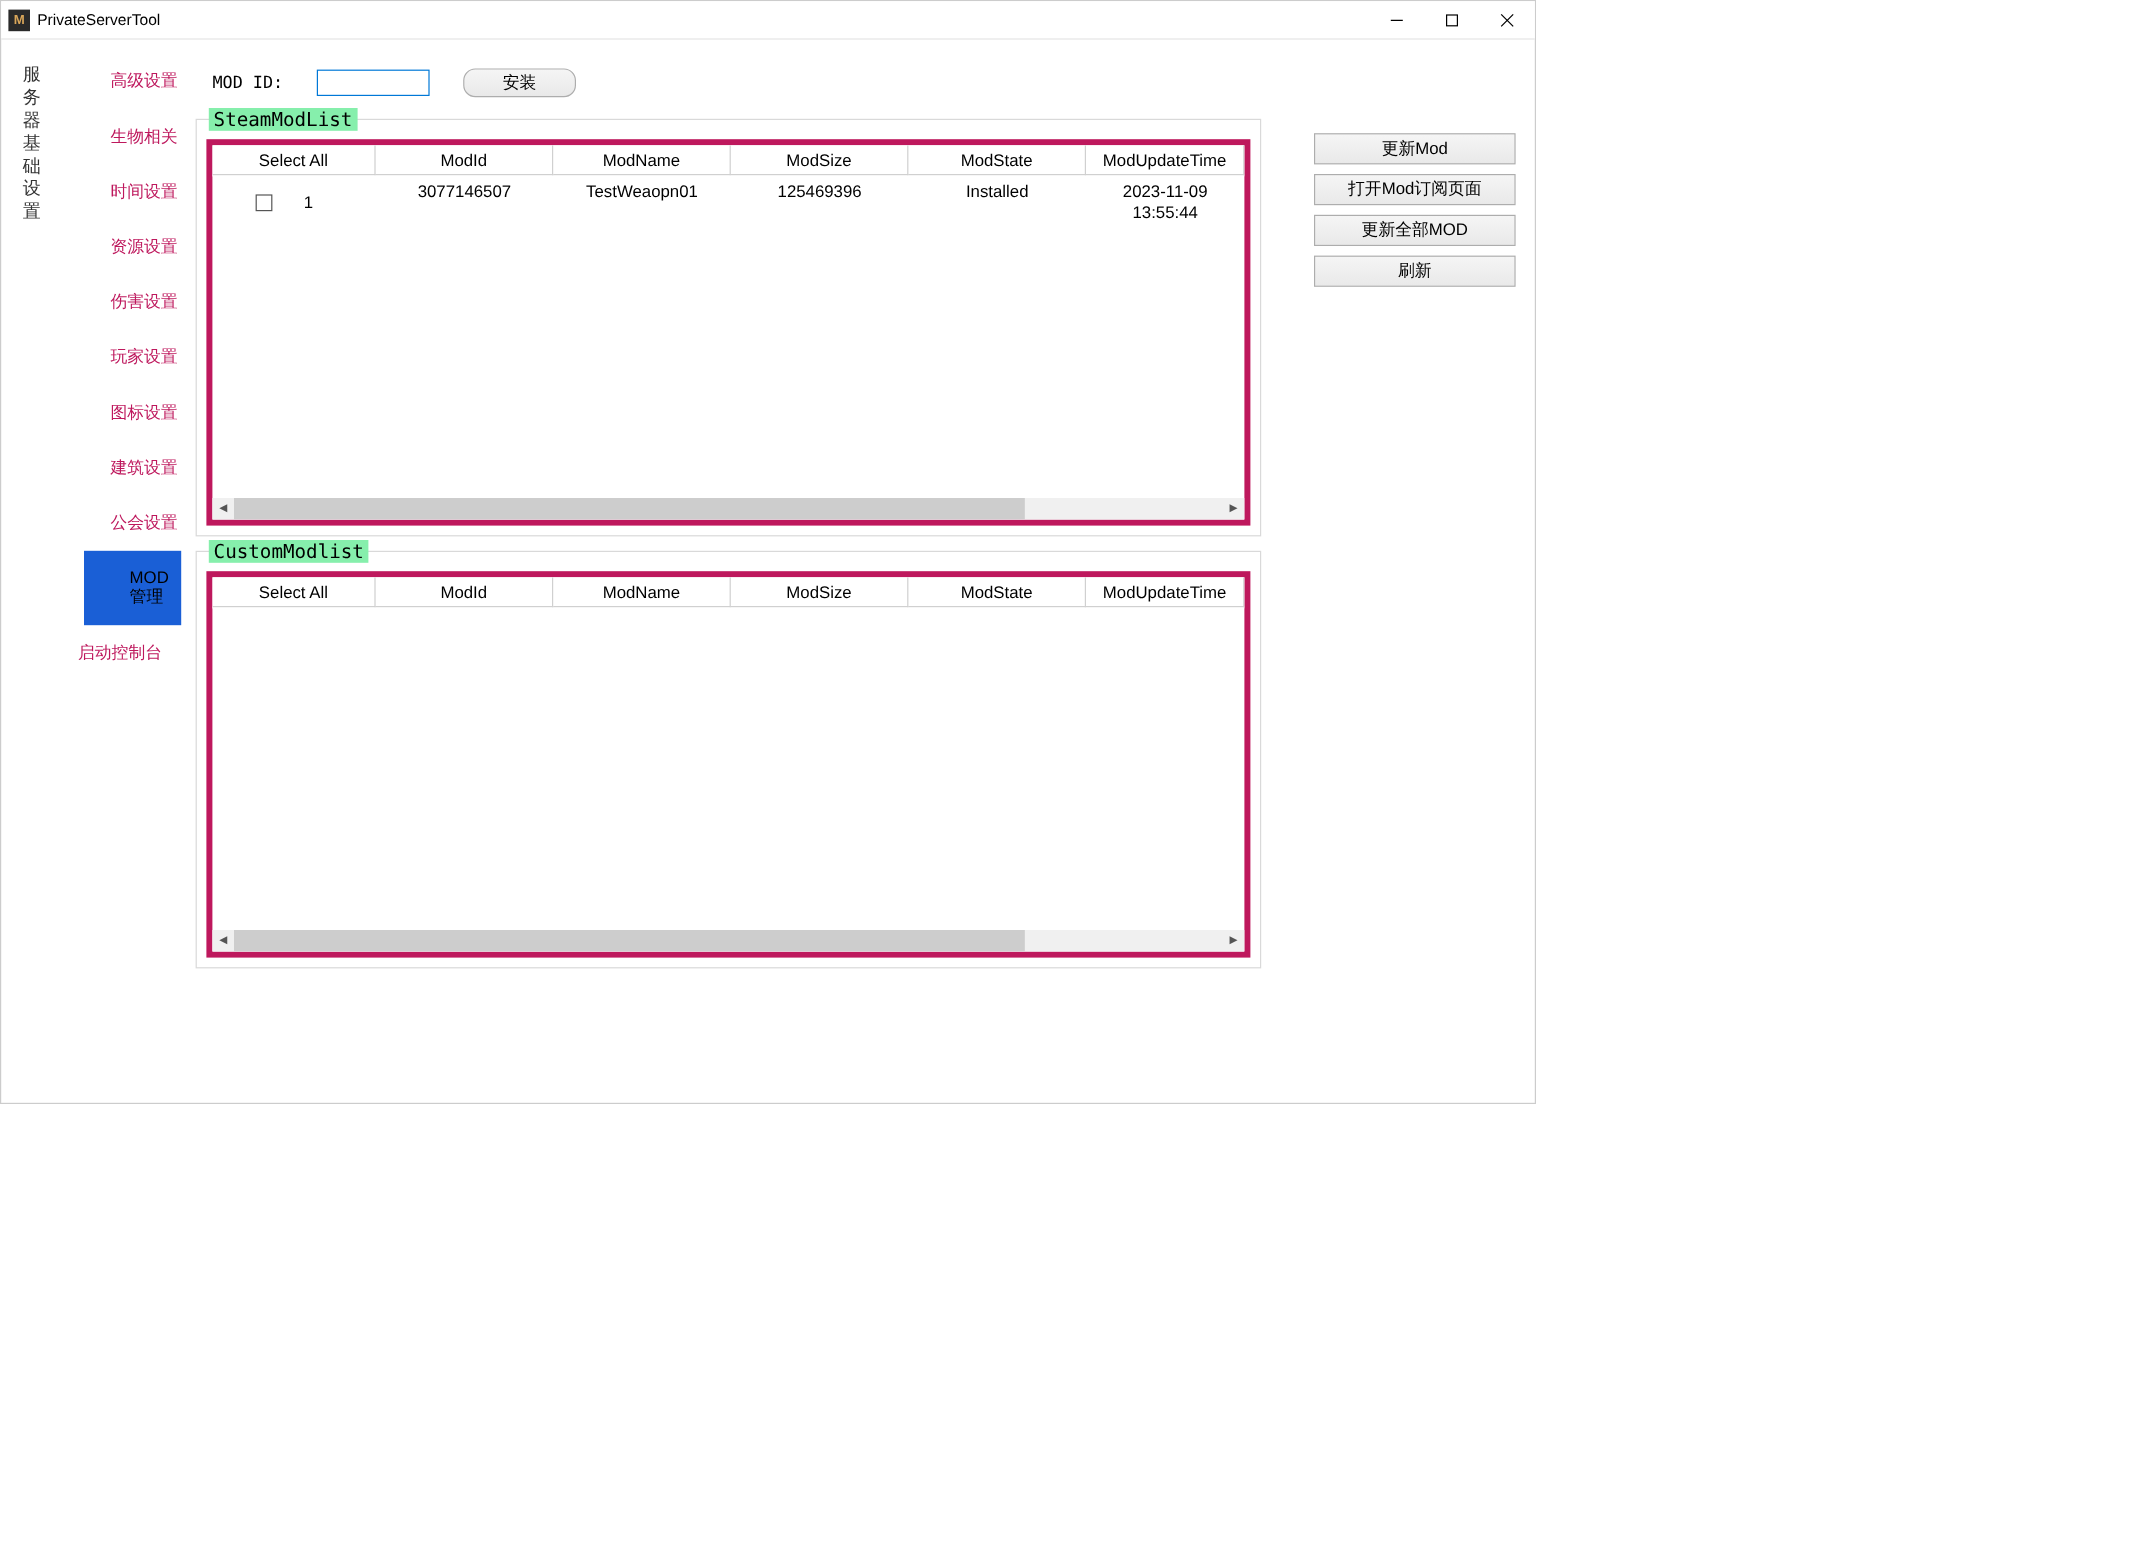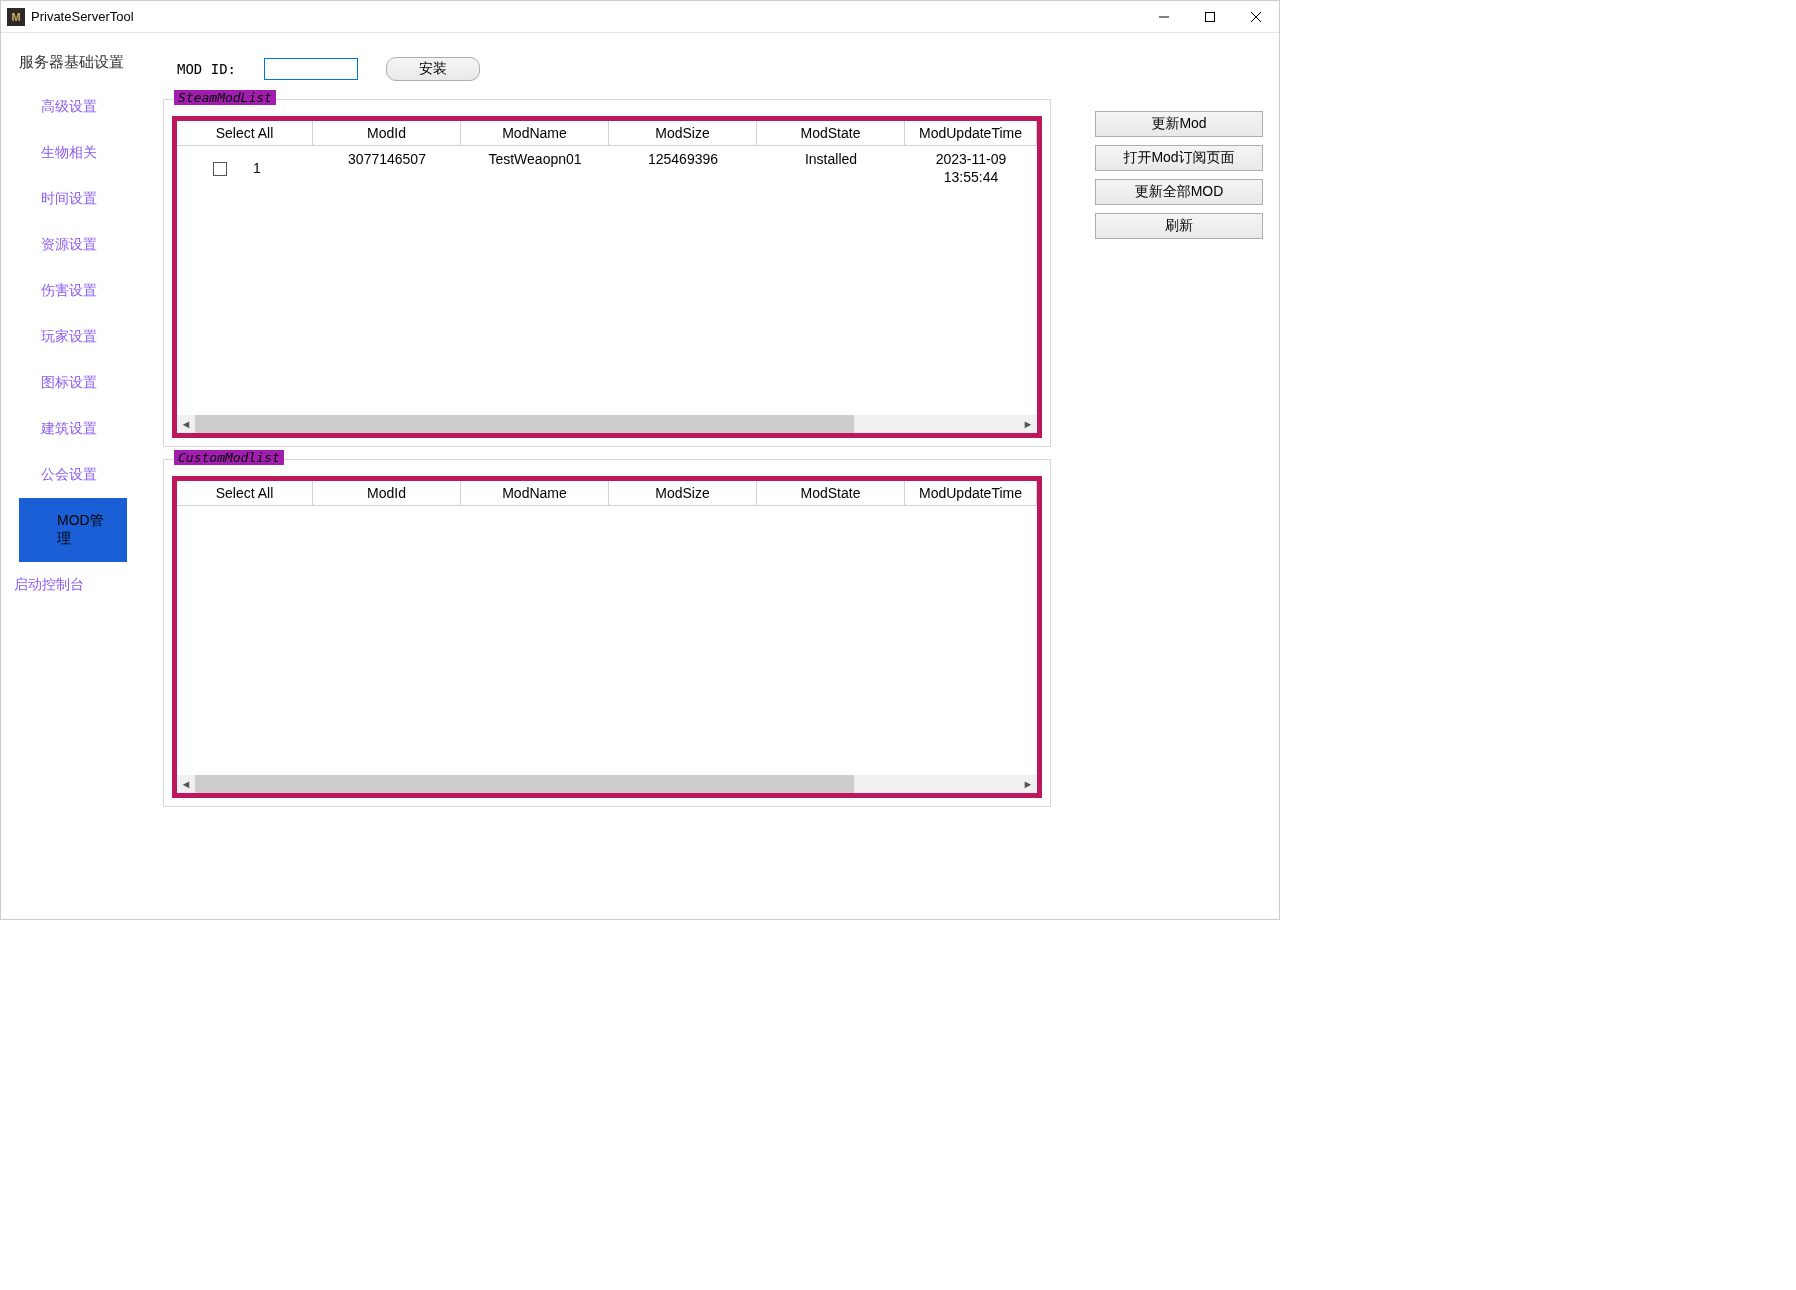--- a/index.html
+++ b/index.html
@@ -51,31 +51,31 @@
   cursor: default;
 }
 .body {
   flex: 1;
   display: flex;
   overflow: hidden;
 }
 .sidebar {
   width: 162px;
   display: flex;
-  flex-direction: column;
+  flex-direction: row;
   padding-top: 12px;
 }
 .sidebar-header {
   font-size: 15px;
   color: #333;
   padding: 8px 18px 12px 18px;
 }
 .sidebar-item {
   font-size: 14px;
-  color: #8b5cf6;
+  color: #be185d;
   padding: 14px 10px 14px 40px;
   cursor: default;
 }
 .sidebar-item.active {
   background: #1a5fd6;
   color: #000000;
   padding-left: 38px;
   margin-left: 18px;
   margin-right: 36px;
 }
@@ -127,25 +127,24 @@
   position: relative;
   padding: 16px 8px 8px 8px;
   display: flex;
   flex-direction: column;
 }
 .fieldset + .fieldset { margin-top: 12px; }
 .fieldset-legend {
   position: absolute;
   top: -10px;
   left: 10px;
-  background: #a21caf;
+  background: #86efac;
   padding: 0 4px;
   font-family: "SimSun", monospace;
-  font-size: 13px;
-  font-style: italic;
+  font-size: 16px;
 }
 .steam-list { height: 348px; }
 .custom-list { height: 348px; }
 .table-wrap {
   border: 5px solid #be185d;
   flex: 1;
   overflow: hidden;
   display: flex;
   flex-direction: column;
   font-family: Liberation Sans, sans-serif;

